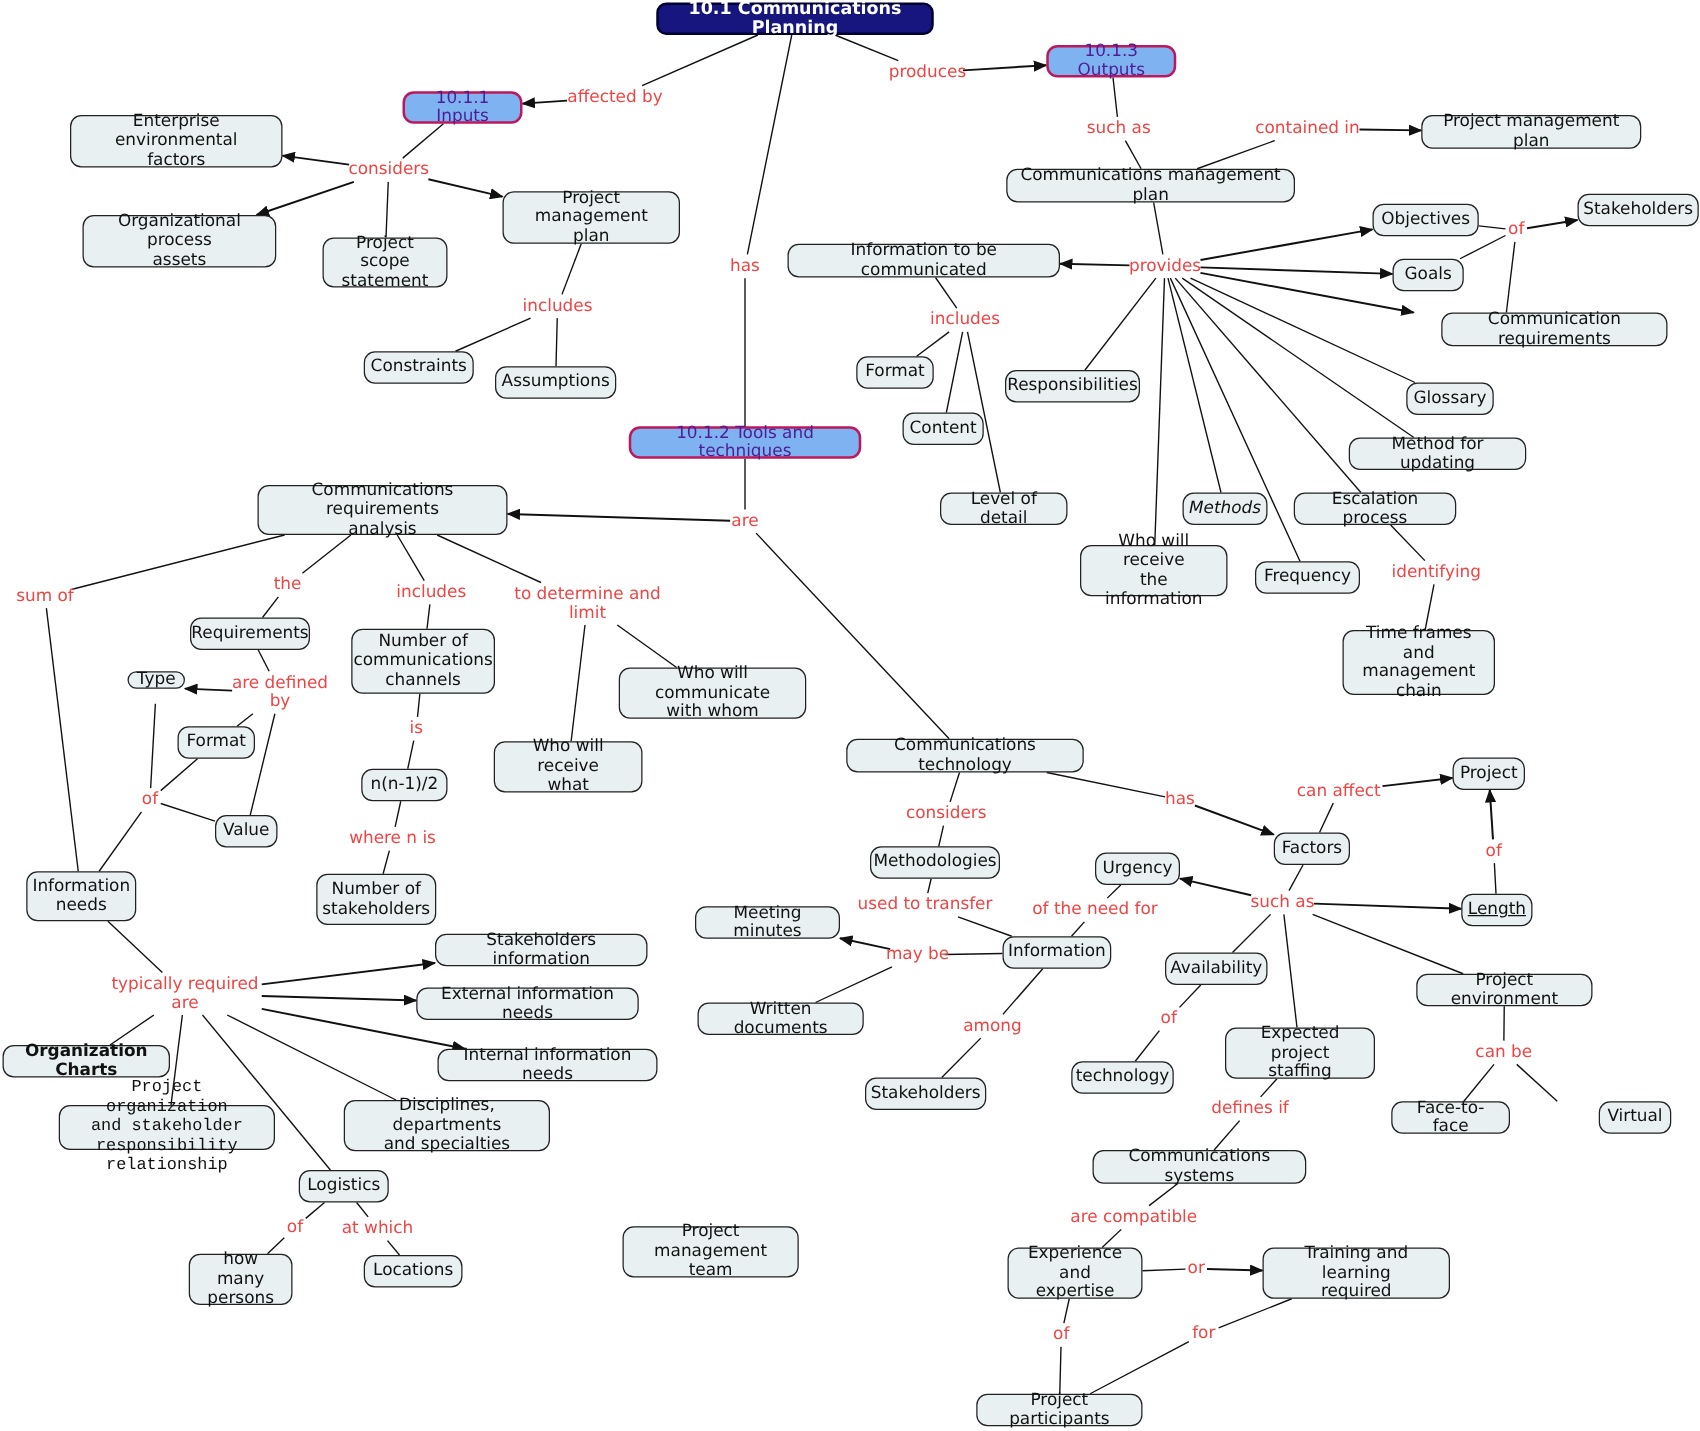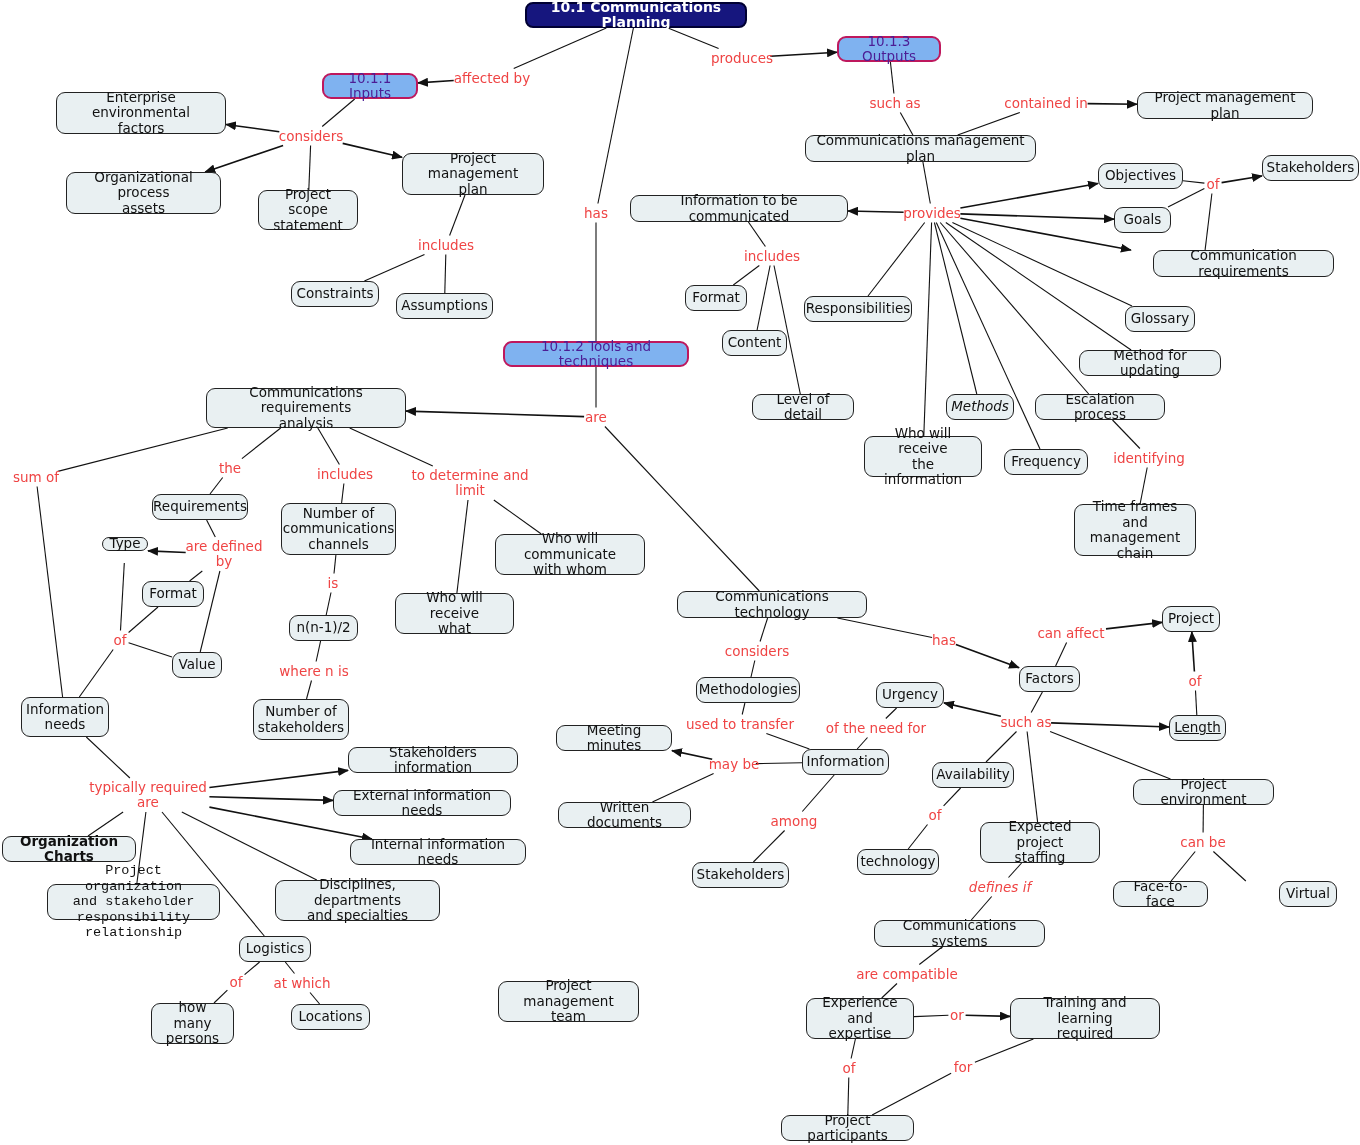--- a/index.html
+++ b/index.html
@@ -301,19 +301,19 @@
       <div class="lbl" style="left: 740px; top: 724px;">used to transfer</div>
       <div class="lbl" style="left: 734px; top: 764px;">may be</div>
       <div class="lbl" style="left: 794px; top: 821px;">among</div>
       <div class="lbl" style="left: 876px; top: 728px;">of the need for</div>
       <div class="lbl" style="left: 935px; top: 815px;">of</div>
       <div class="lbl" style="left: 944px; top: 640px;">has</div>
       <div class="lbl" style="left: 1071px; top: 633px;">can affect</div>
       <div class="lbl" style="left: 1026px; top: 722px;">such as</div>
       <div class="lbl" style="left: 1195px; top: 681px;">of</div>
       <div class="lbl" style="left: 1203px; top: 842px;">can be</div>
-      <div class="lbl" style="left: 1000px; top: 887px; font-style: italic;">defines if</div>
+      <div class="lbl" style="left: 1000px; top: 887px;">defines if</div>
       <div class="lbl" style="left: 907px; top: 974px;">are compatible</div>
       <div class="lbl" style="left: 957px; top: 1015px;">or</div>
       <div class="lbl" style="left: 849px; top: 1068px;">of</div>
       <div class="lbl" style="left: 963px; top: 1067px;">for</div>
     </div>
 </div>
 
 </body></html>

